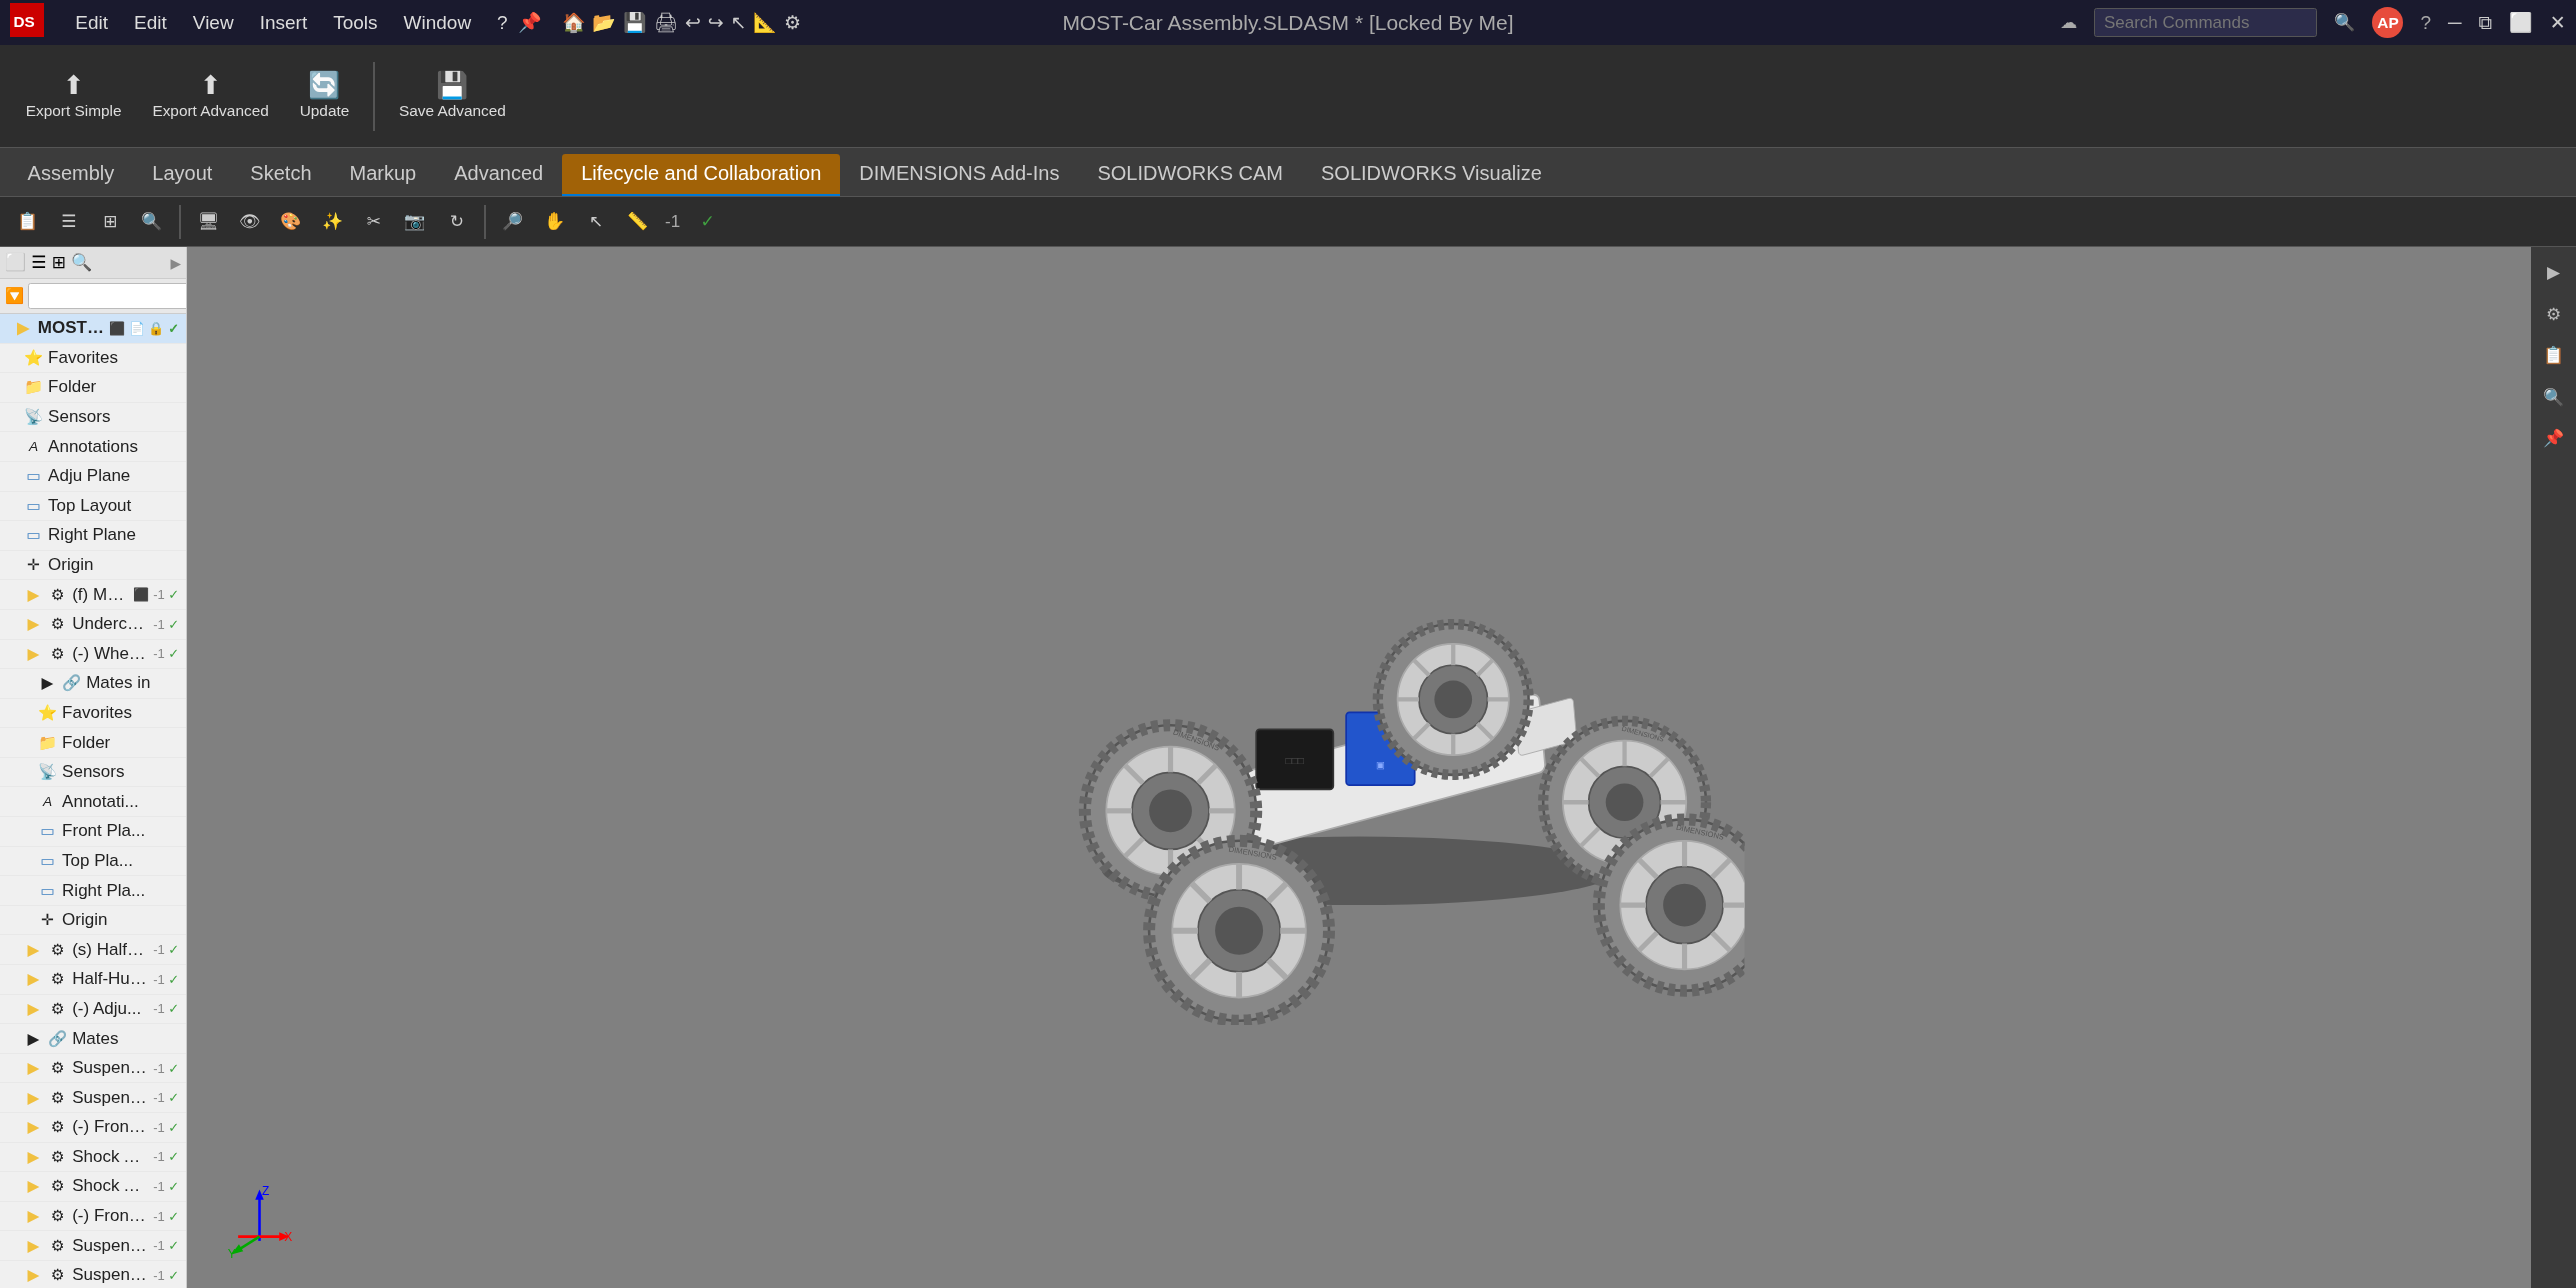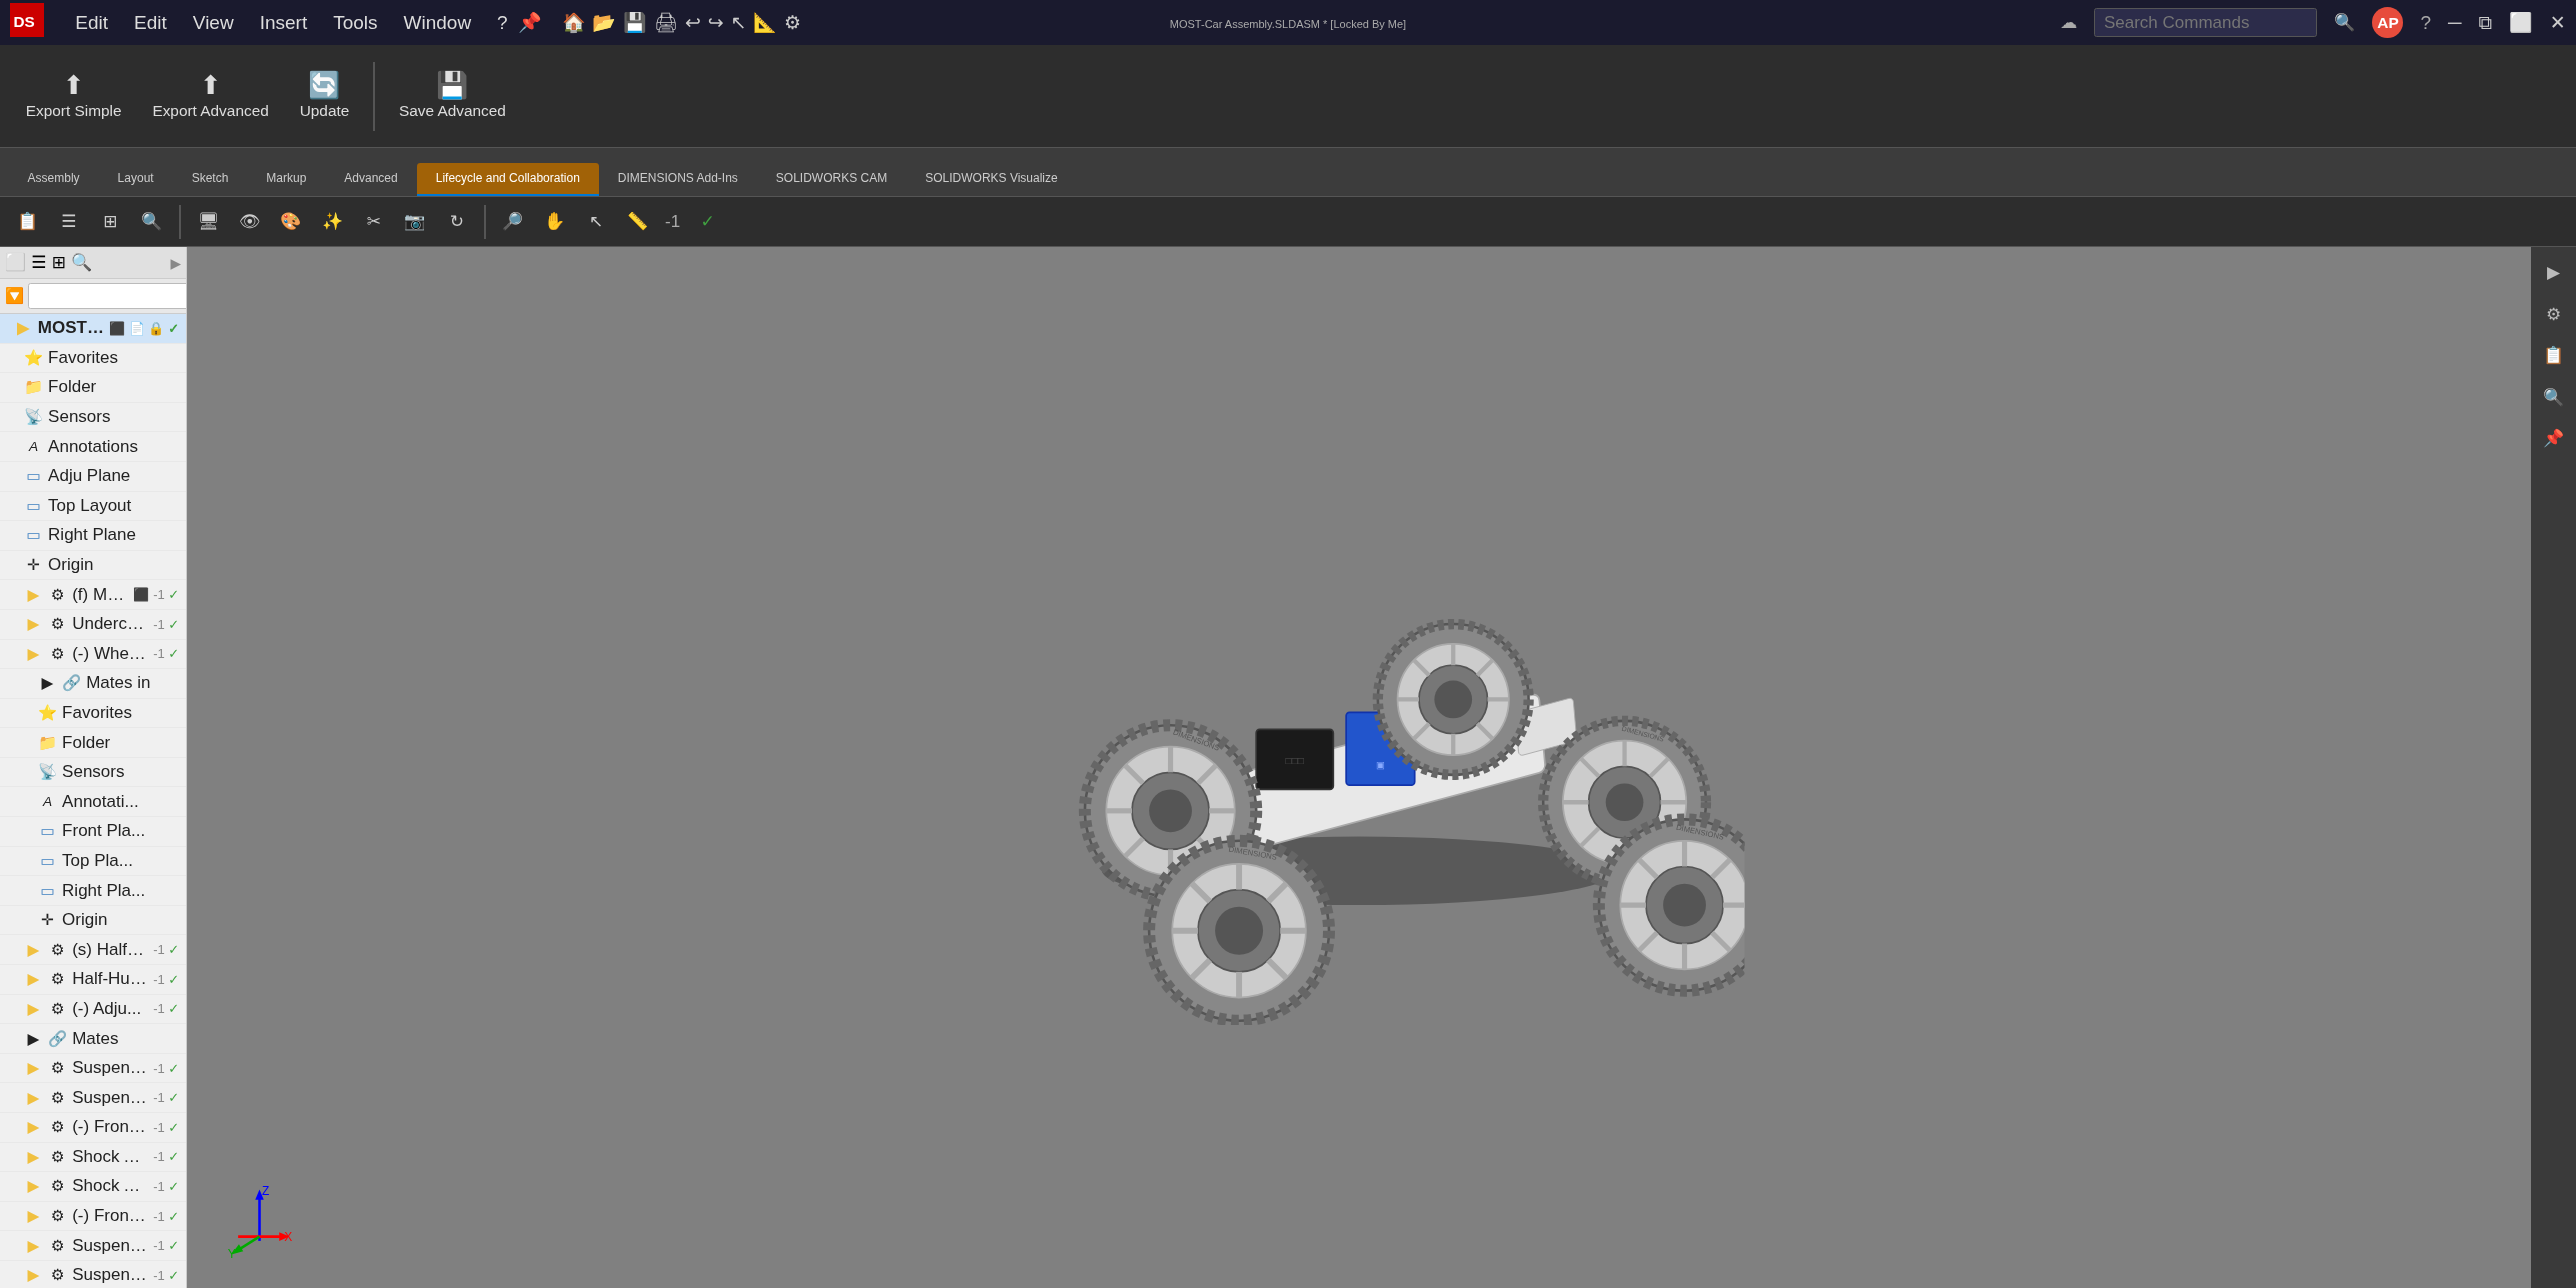--- a/index.html
+++ b/index.html
@@ -123,21 +123,21 @@
       height: 50px;
       background: #3c3c3c;
       display: flex;
       align-items: flex-end;
       padding: 0 8.6px;
       border-bottom: 1.7px solid #555;
       z-index: 98;
     }
     .tab {
       padding: 8.6px 19px;
-      font-size: 12px;
+      font-size: 20px;
       color: #ccc;
       cursor: pointer;
       border-radius: 3.4px 3.4px 0 0;
       background: transparent;
       border: none;
       border-bottom: 2.6px solid transparent;
     }
     .tab.active {
       color: #fff;
       background: #a16207;
@@ -329,21 +329,21 @@
     <span style="color:#ccc;font-size:19px;cursor:pointer;">💾</span>
     <span style="color:#ccc;font-size:19px;cursor:pointer;">🖨</span>
     <span style="color:#ccc;font-size:19px;cursor:pointer;">↩</span>
     <span style="color:#ccc;font-size:19px;cursor:pointer;">↪</span>
     <span style="color:#ccc;font-size:19px;cursor:pointer;">↖</span>
     <span style="color:#ccc;font-size:19px;cursor:pointer;">📐</span>
     <span style="color:#ccc;font-size:19px;cursor:pointer;">⚙</span>
   </div>
 
   <div class="window-title">
-    <span style="color:#aaa;font-size:11px;">MOST-Car Assembly.SLDASM * [Locked By Me]</span>
+    <span style="color:#aaa;font-size:21px;">MOST-Car Assembly.SLDASM * [Locked By Me]</span>
   </div>
 
   <div class="window-controls">
 
     <span style="color:#aaa;font-size:17px;">☁</span>
     <input class="search-box" type="text" placeholder="Search Commands" style="">
     <span style="color:#aaa;font-size:17px;cursor:pointer;">🔍</span>
     <div class="user-icon">AP</div>
     <span style="color:#aaa;font-size:19px;cursor:pointer;">?</span>
     <span class="win-btn">─</span>

